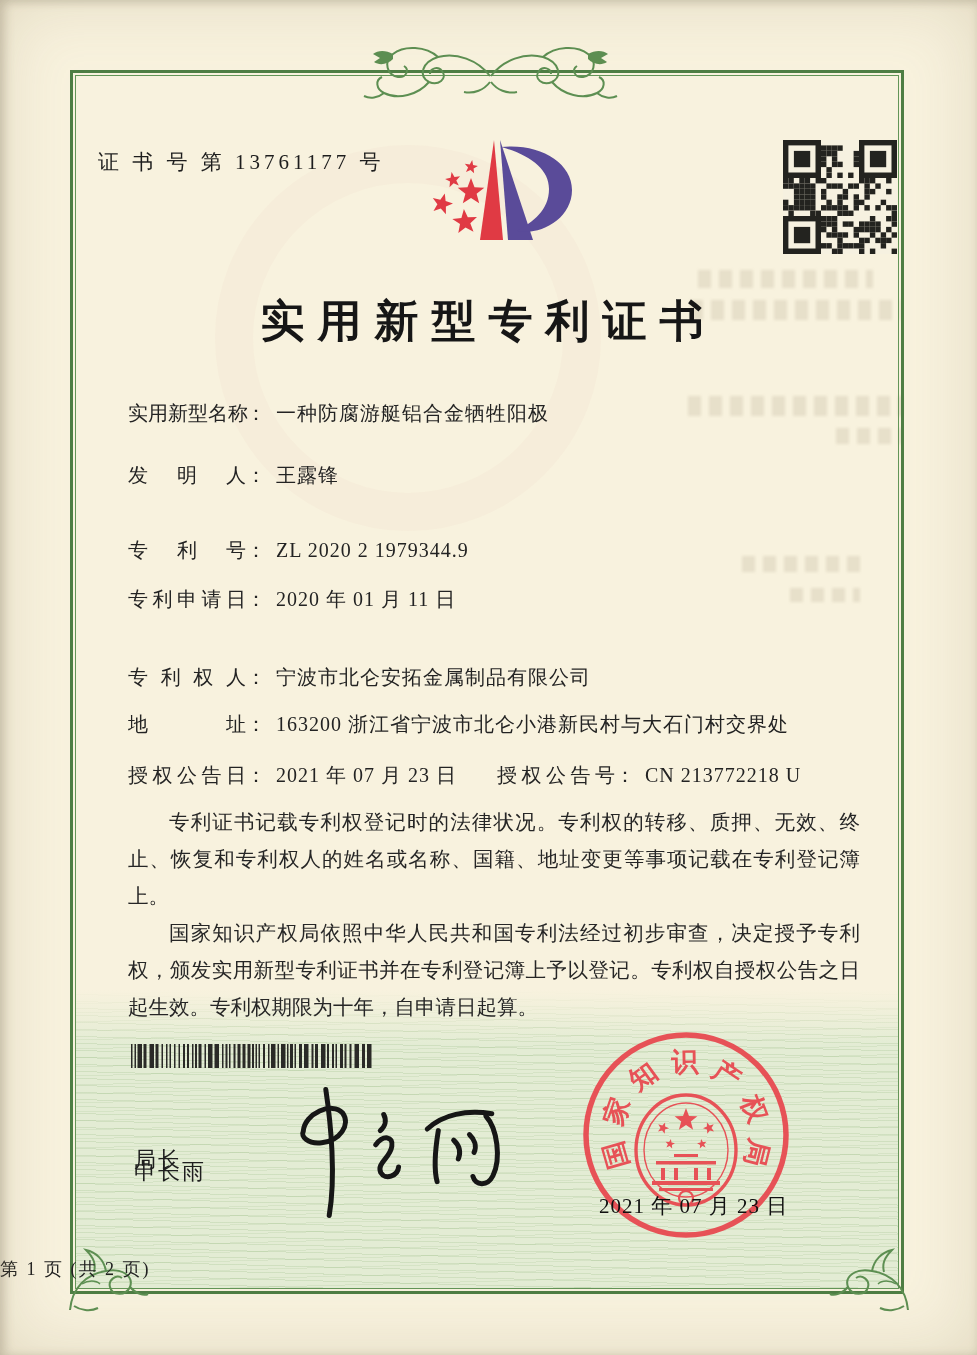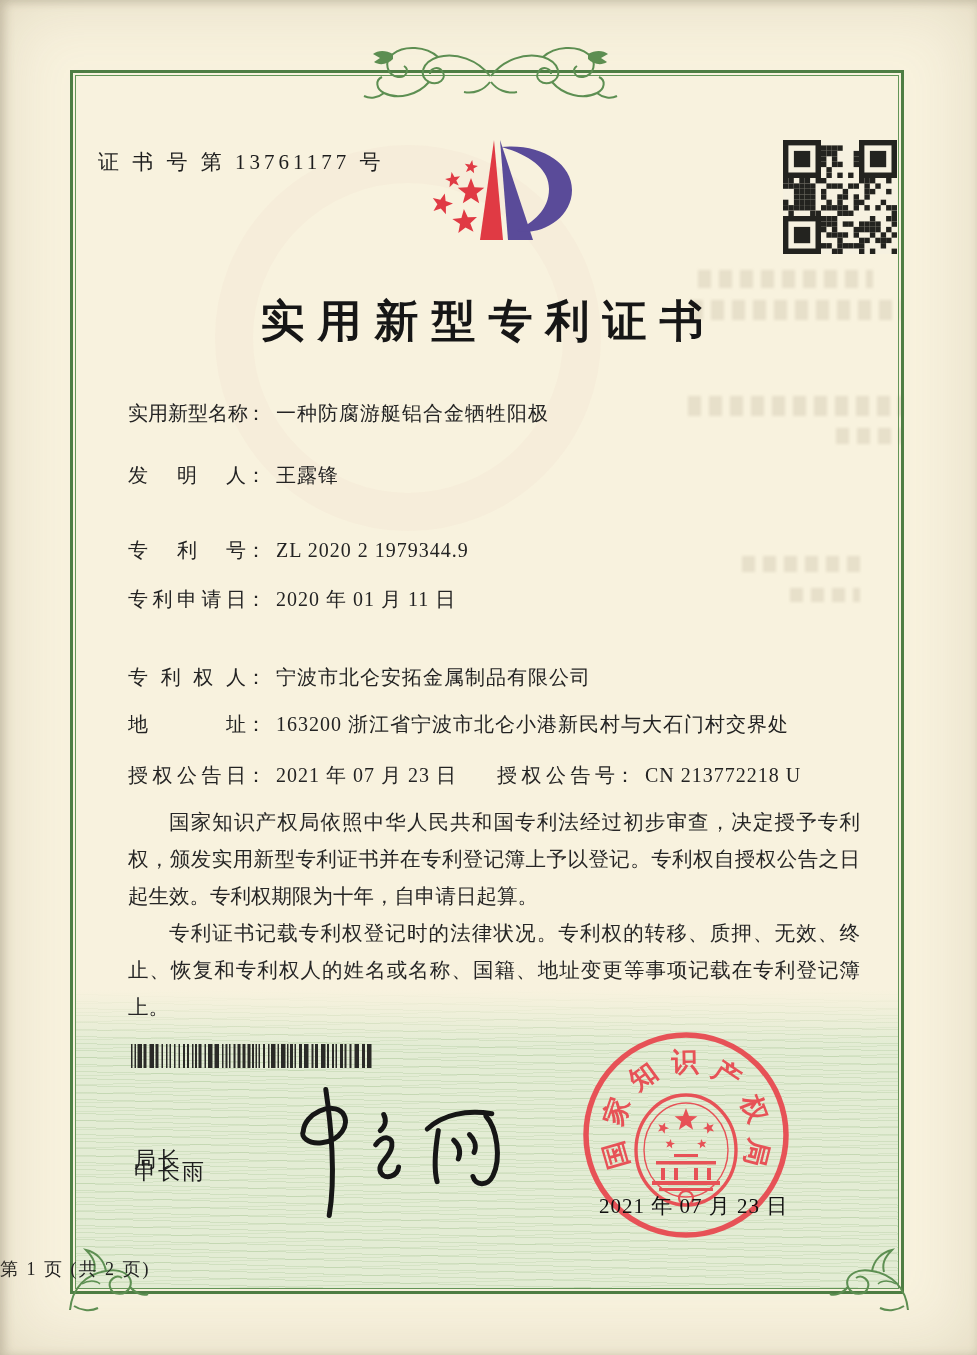--- a/index.html
+++ b/index.html
@@ -315,22 +315,22 @@
     <span class="flabel">专利权人</span><span class="fcolon">：</span><span class="fvalue">宁波市北仑安拓金属制品有限公司</span>
   </div>
   <div class="frow" style="top:711px;">
     <span class="flabel">地址</span><span class="fcolon">：</span><span class="fvalue">163200 浙江省宁波市北仑小港新民村与大石门村交界处</span>
   </div>
   <div class="frow" style="top:762px;">
     <span class="flabel">授权公告日</span><span class="fcolon">：</span><span class="fvalue">2021 年 07 月 23 日</span><span class="flabel grant2">授权公告号</span><span class="fcolon">：</span><span class="fvalue">CN 213772218 U</span>
   </div>
 
   <div class="abs body-text">
+    <p>专利证书记载专利权登记时的法律状况。专利权的转移、质押、无效、终止、恢复和专利权人的姓名或名称、国籍、地址变更等事项记载在专利登记簿上。</p>
     <p>国家知识产权局依照中华人民共和国专利法经过初步审查，决定授予专利权，颁发实用新型专利证书并在专利登记簿上予以登记。专利权自授权公告之日起生效。专利权期限为十年，自申请日起算。</p>
-    <p>专利证书记载专利权登记时的法律状况。专利权的转移、质押、无效、终止、恢复和专利权人的姓名或名称、国籍、地址变更等事项记载在专利登记簿上。</p>
   </div>
 
   <svg class="abs barcode" width="243" height="24" viewBox="0 0 243 24">
     <g id="bc-bars" fill="#2a2a27">
         <rect x="0.0" y="0" width="1.5" height="24"></rect>
         <rect x="3.5" y="0" width="1.5" height="24"></rect>
         <rect x="6.5" y="0" width="4.5" height="24"></rect>
         <rect x="12.5" y="0" width="3" height="24"></rect>
         <rect x="18.5" y="0" width="4.5" height="24"></rect>
         <rect x="24.5" y="0" width="3" height="24"></rect>

